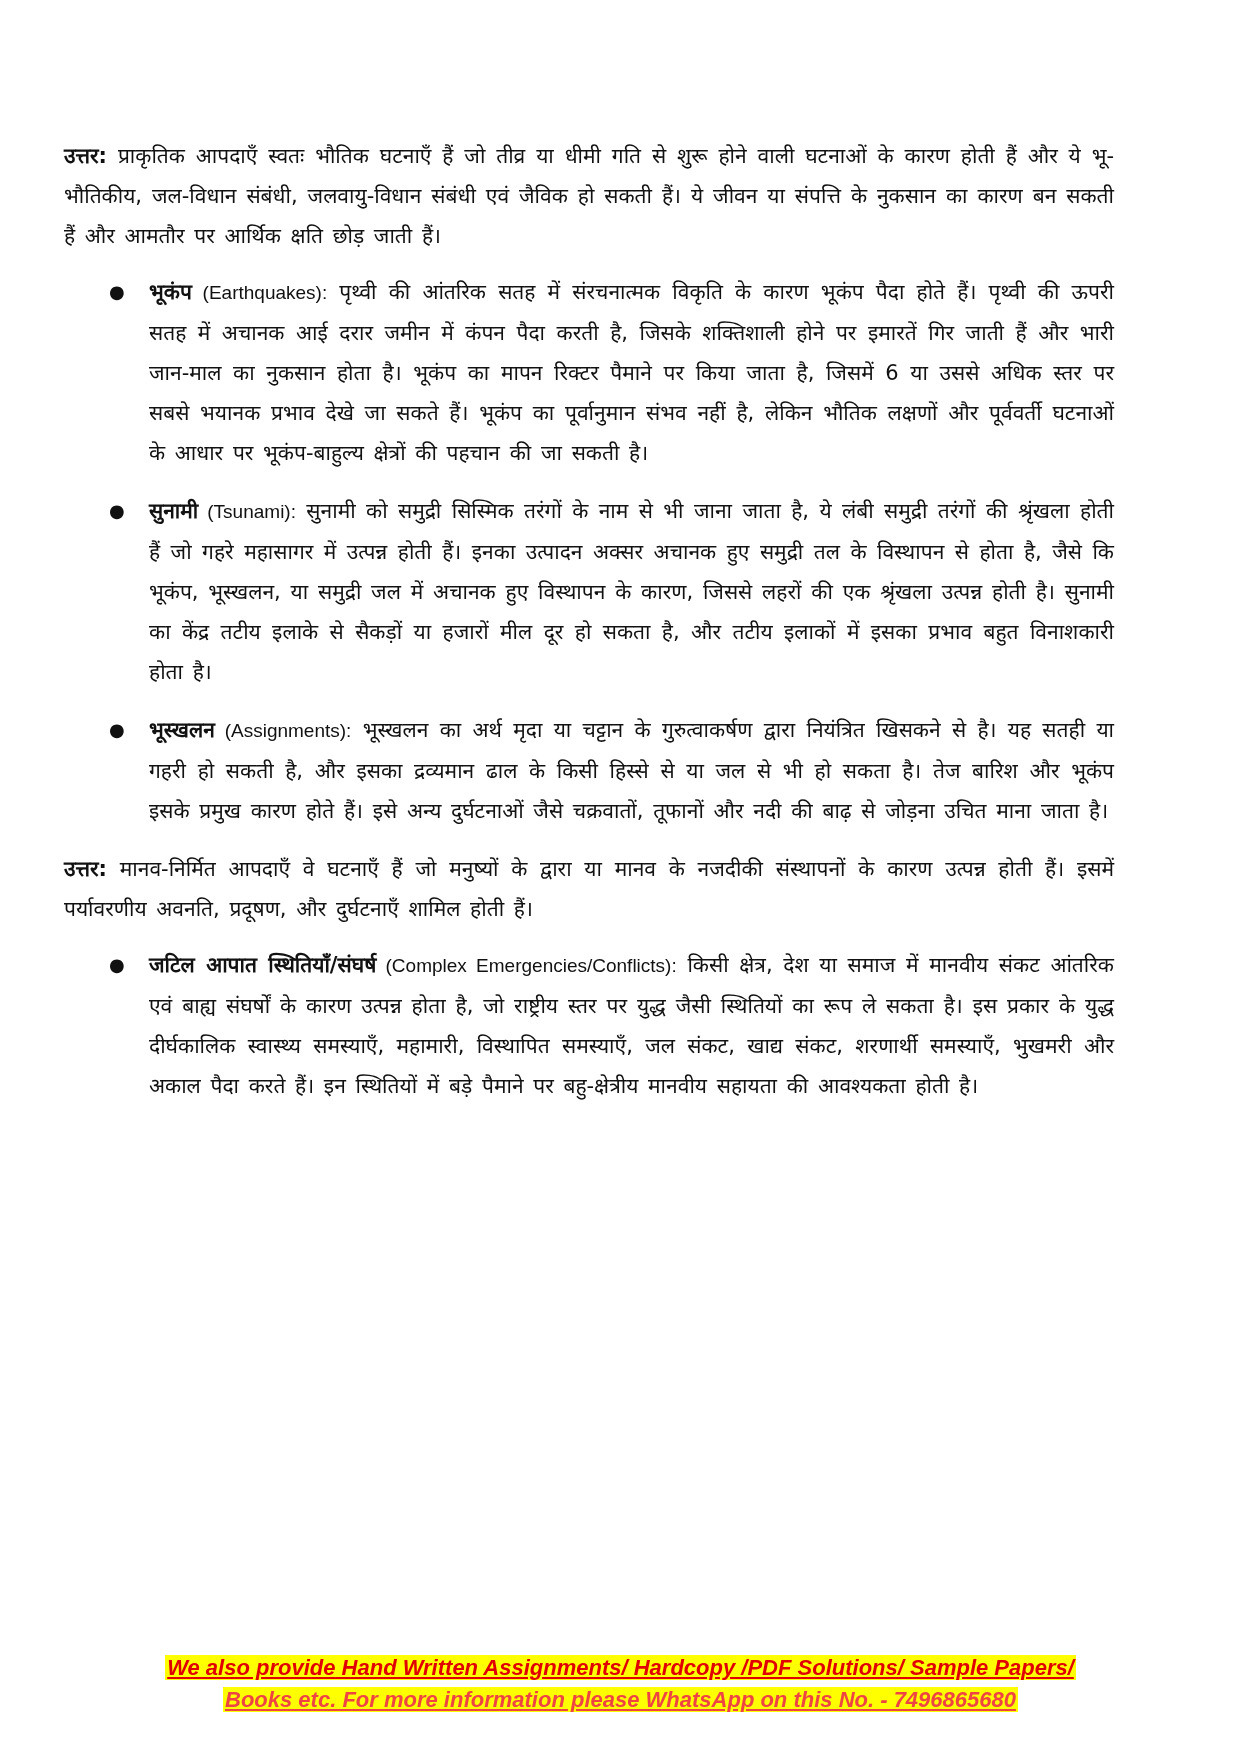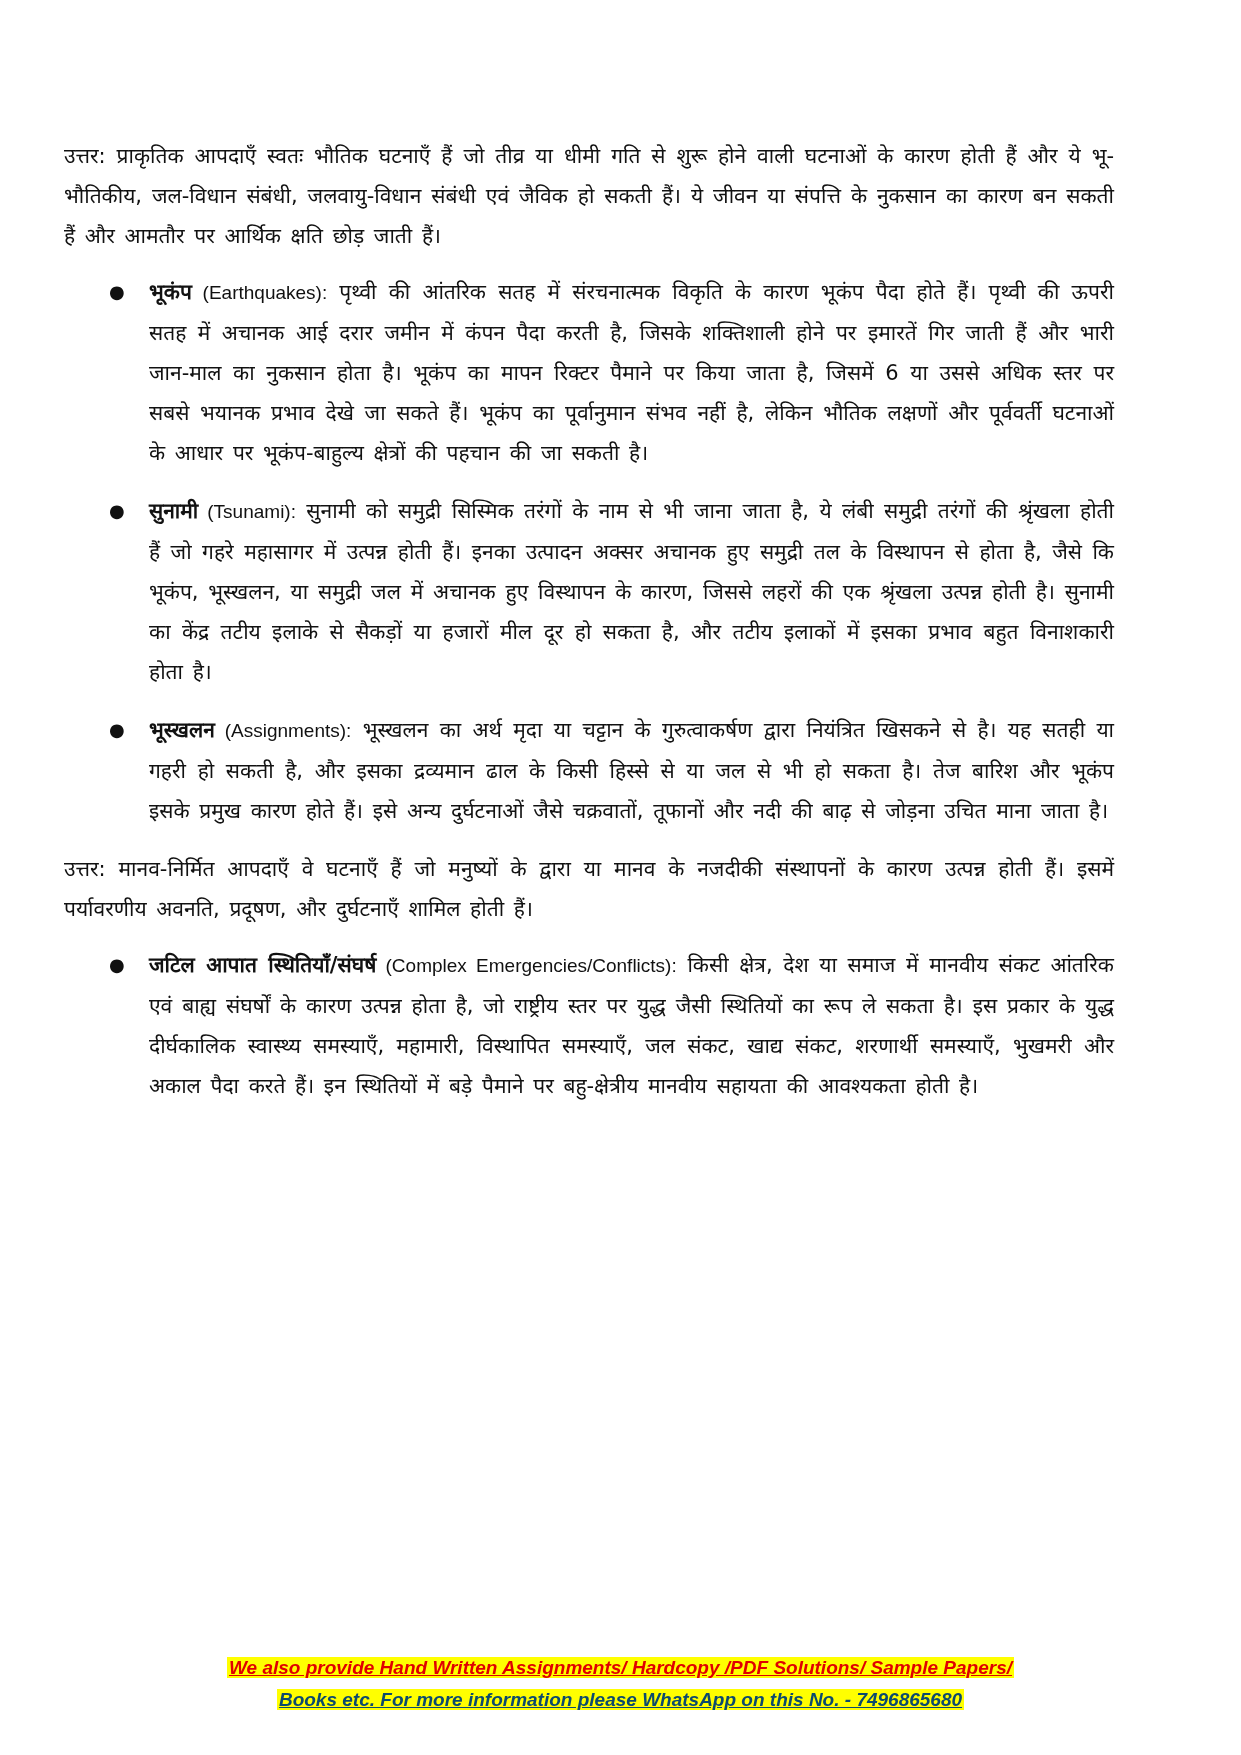--- a/index.html
+++ b/index.html
@@ -17,21 +17,21 @@
     top: 136px;
     width: 1050px;
   }
   p.para {
     margin: 0 0 16px 0;
     font-size: 21px;
     line-height: 40px;
     text-align: justify;
     word-spacing: 3px;
   }
-  .lbl { font-weight: normal; }
+  .lbl { font-weight: bold; }
   ul.bullets {
     list-style: none;
     margin: 0 0 16px 0;
     padding: 0;
   }
   ul.bullets li {
     position: relative;
     padding-left: 85px;
     margin-bottom: 18px;
     font-size: 21px;
@@ -47,21 +47,21 @@
   }
   .term { font-weight: bold; margin-top: 32px; }
   .en { font-family: "Liberation Sans", sans-serif; font-size: 19px; }
   .footer {
     position: absolute;
     left: 0;
     width: 1241px;
     top: 1652px;
     text-align: center;
     font-family: "Liberation Sans", sans-serif;
-    font-size: 19px;
+    font-size: 22px;
     font-weight: bold;
     font-style: italic;
     line-height: 32px;
   }
   .footer .hl {
     background: #ffff00;
     color: #e00000;
     text-decoration: underline;
     padding: 0 2px;
   }
@@ -99,14 +99,14 @@
     <li>
       <span class="dot">●</span>
       <span class="term">जटिल आपात स्थितियाँ/संघर्ष</span><span class="en"> (Complex Emergencies/Conflicts):</span><span> किसी क्षेत्र, देश या समाज में मानवीय संकट आंतरिक एवं बाह्य संघर्षों के कारण उत्पन्न होता है, जो राष्ट्रीय स्तर पर युद्ध जैसी स्थितियों का रूप ले सकता है। इस प्रकार के युद्ध दीर्घकालिक स्वास्थ्य समस्याएँ, महामारी, विस्थापित समस्याएँ, जल संकट, खाद्य संकट, शरणार्थी समस्याएँ, भुखमरी और अकाल पैदा करते हैं। इन स्थितियों में बड़े पैमाने पर बहु-क्षेत्रीय मानवीय सहायता की आवश्यकता होती है।</span>
     </li>
   </ul>
 
 </div>
 
 <div class="footer">
   <div><span class="hl" style="background: rgb(255, 255, 0); color: rgb(224, 0, 0);">We also provide Hand Written Assignments/ Hardcopy /PDF Solutions/ Sample Papers/</span></div>
-  <div><span class="hl" style="background: rgb(255, 255, 0); color: #0c4a6e;">Books etc. For more information please WhatsApp on this No. - 7496865680</span></div>
+  <div><span class="hl" style="background: rgb(255, 255, 0); color: #ef4444;">Books etc. For more information please WhatsApp on this No. - 7496865680</span></div>
 </div>
 
 </body></html>

